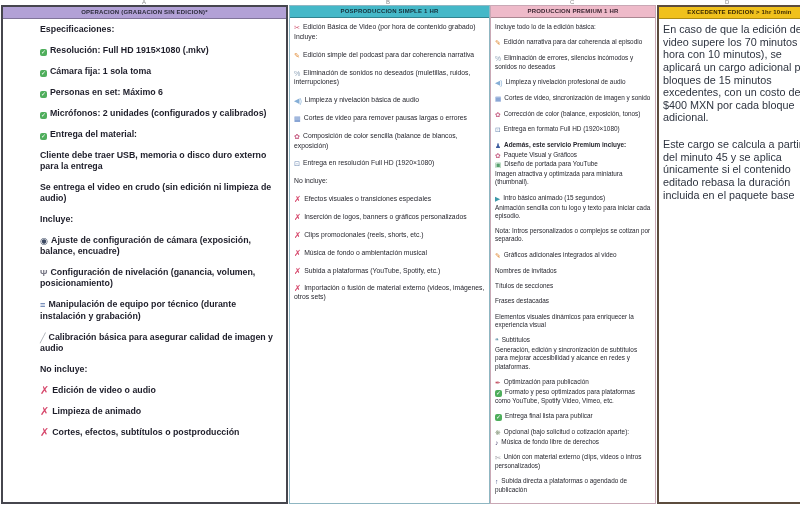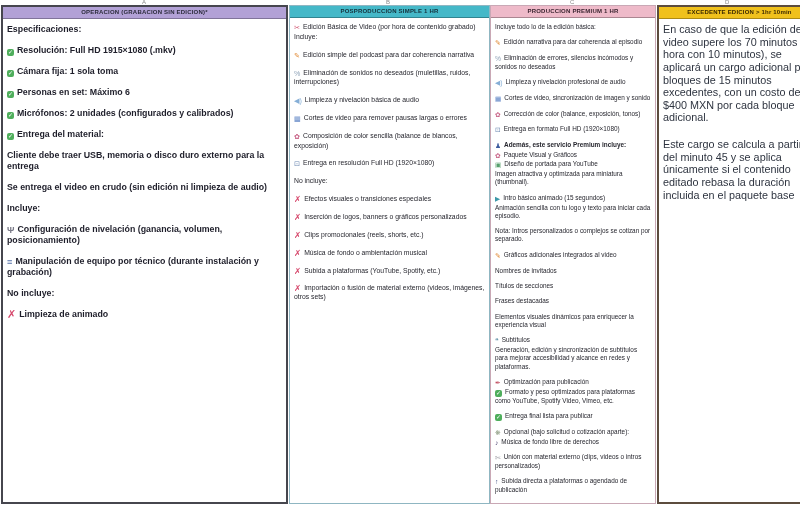--- a/index.html
+++ b/index.html
@@ -19,21 +19,21 @@
   .col-b{left:289px;width:201px;border:1px solid #8fb6c2;}
   .col-c{left:490px;width:166px;border:1px solid #c9a8b5;}
   .col-d{left:657px;width:165px;border:2px solid #5c4c3e;}
 
   .hdr{
     height:11px;line-height:11px;text-align:center;font-weight:700;font-size:6px;
     letter-spacing:0.2px;border-bottom:1px solid rgba(0,0,0,0.28);
     white-space:nowrap;overflow:hidden;
   }
   .items{padding:4px 4px 2px 4px;}
-  .col-a .items{font-weight:700;font-size:8.8px;line-height:1.25;color:#1e1e2a;}
+  .col-a .items{font-weight:700;font-size:8.8px;line-height:1.25;color:#1e1e2a;margin-left:33px;}
   .col-b .items{font-size:6.8px;line-height:1.3;color:#26262e;}
   .col-c .items{font-size:6.4px;line-height:1.3;color:#26262e;}
   .col-d .items{font-size:10.8px;line-height:1.17;color:#2e3440;padding:3px 4px;}
 
   .item{margin-top:10px;}
   .col-b .item{margin-top:9px;}
   .col-c .item{margin-top:7px;}
   .col-d .item{margin-top:14px;}
   .item:first-child,.item.tight{margin-top:1px;}
   .item.bold{font-weight:700;}
@@ -60,24 +60,28 @@
   <div class="items">
       <div class="item"><span>Especificaciones:</span></div>
       <div class="item"><span class="ic chk" style="color: rgb(255, 255, 255); background: rgb(79, 174, 92);">✓</span><span>Resolución: Full HD 1915×1080 (.mkv)</span></div>
       <div class="item"><span class="ic chk" style="color: rgb(255, 255, 255); background: rgb(79, 174, 92);">✓</span><span>Cámara fija: 1 sola toma</span></div>
       <div class="item"><span class="ic chk" style="color: rgb(255, 255, 255); background: rgb(79, 174, 92);">✓</span><span>Personas en set: Máximo 6</span></div>
       <div class="item"><span class="ic chk" style="color: rgb(255, 255, 255); background: rgb(79, 174, 92);">✓</span><span>Micrófonos: 2 unidades (configurados y calibrados)</span></div>
       <div class="item"><span class="ic chk" style="color: rgb(255, 255, 255); background: rgb(79, 174, 92);">✓</span><span>Entrega del material:</span></div>
       <div class="item"><span>Cliente debe traer USB, memoria o disco duro externo para la entrega</span></div>
       <div class="item"><span>Se entrega el video en crudo (sin edición ni limpieza de audio)</span></div>
       <div class="item"><span>Incluye:</span></div>
+      <div class="item"><span class="ic" style="color: rgb(61, 74, 99);">◉</span><span>Ajuste de configuración de cámara (exposición, balance, encuadre)</span></div>
       <div class="item"><span class="ic" style="color: rgb(122, 122, 136);">Ψ</span><span>Configuración de nivelación (ganancia, volumen, posicionamiento)</span></div>
       <div class="item"><span class="ic" style="color: rgb(84, 112, 168);">≡</span><span>Manipulación de equipo por técnico (durante instalación y grabación)</span></div>
+      <div class="item"><span class="ic" style="color: rgb(168, 173, 181);">╱</span><span>Calibración básica para asegurar calidad de imagen y audio</span></div>
       <div class="item"><span>No incluye:</span></div>
+      <div class="item"><span class="ic cross" style="color: rgb(214, 71, 107);">✗</span><span>Edición de video o audio</span></div>
       <div class="item"><span class="ic cross" style="color: rgb(214, 71, 107);">✗</span><span>Limpieza de animado</span></div>
+      <div class="item"><span class="ic cross" style="color: rgb(214, 71, 107);">✗</span><span>Cortes, efectos, subtítulos o postproducción</span></div>
     </div>
 </div>
 
 <div class="col col-b" style="border-color: rgb(143, 182, 194);">
   <div class="hdr" style="background: rgb(69, 184, 200); color: rgb(21, 48, 58);">POSPRODUCCION SIMPLE 1 HR</div>
   <div class="items">
       <div class="item"><span class="ic" style="color: rgb(212, 96, 122);">✂</span><span>Edición Básica de Video (por hora de contenido grabado)</span></div>
       <div class="item tight"><span>Incluye:</span></div>
       <div class="item"><span class="ic" style="color: rgb(224, 134, 46);">✎</span><span>Edición simple del podcast para dar coherencia narrativa</span></div>
       <div class="item"><span class="ic" style="color: rgb(143, 163, 184);">%</span><span>Eliminación de sonidos no deseados (muletillas, ruidos, interrupciones)</span></div>

